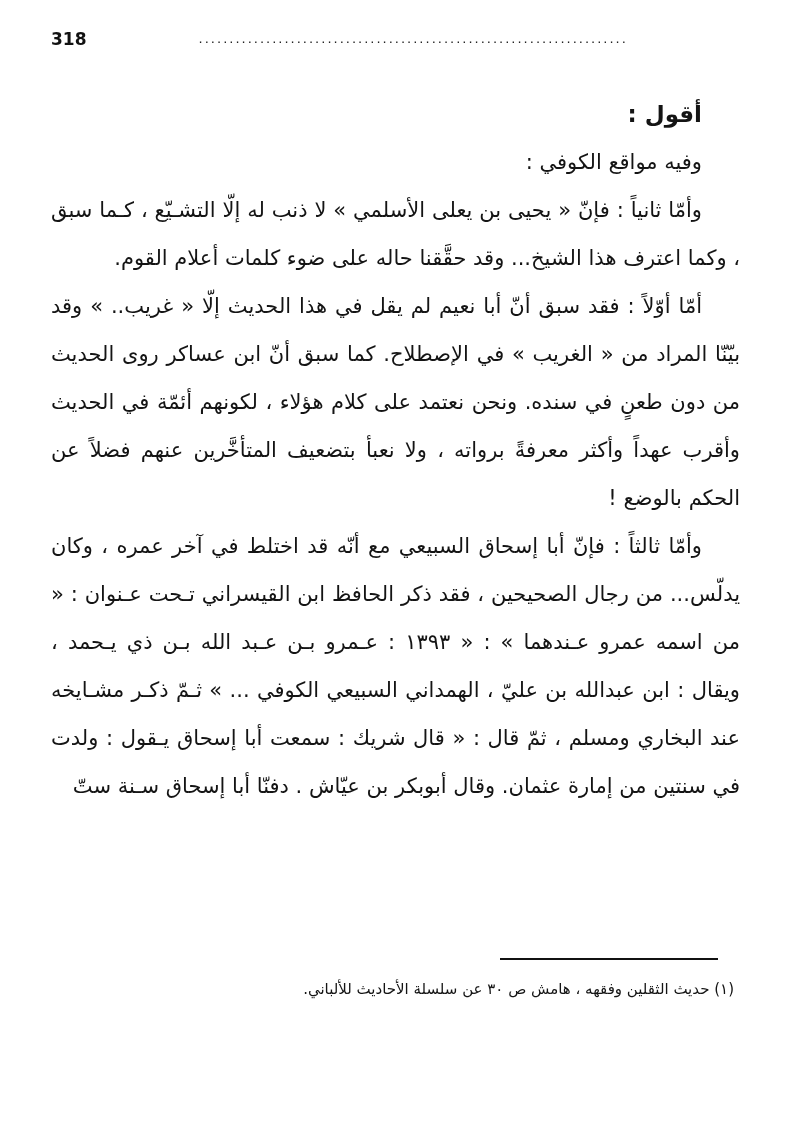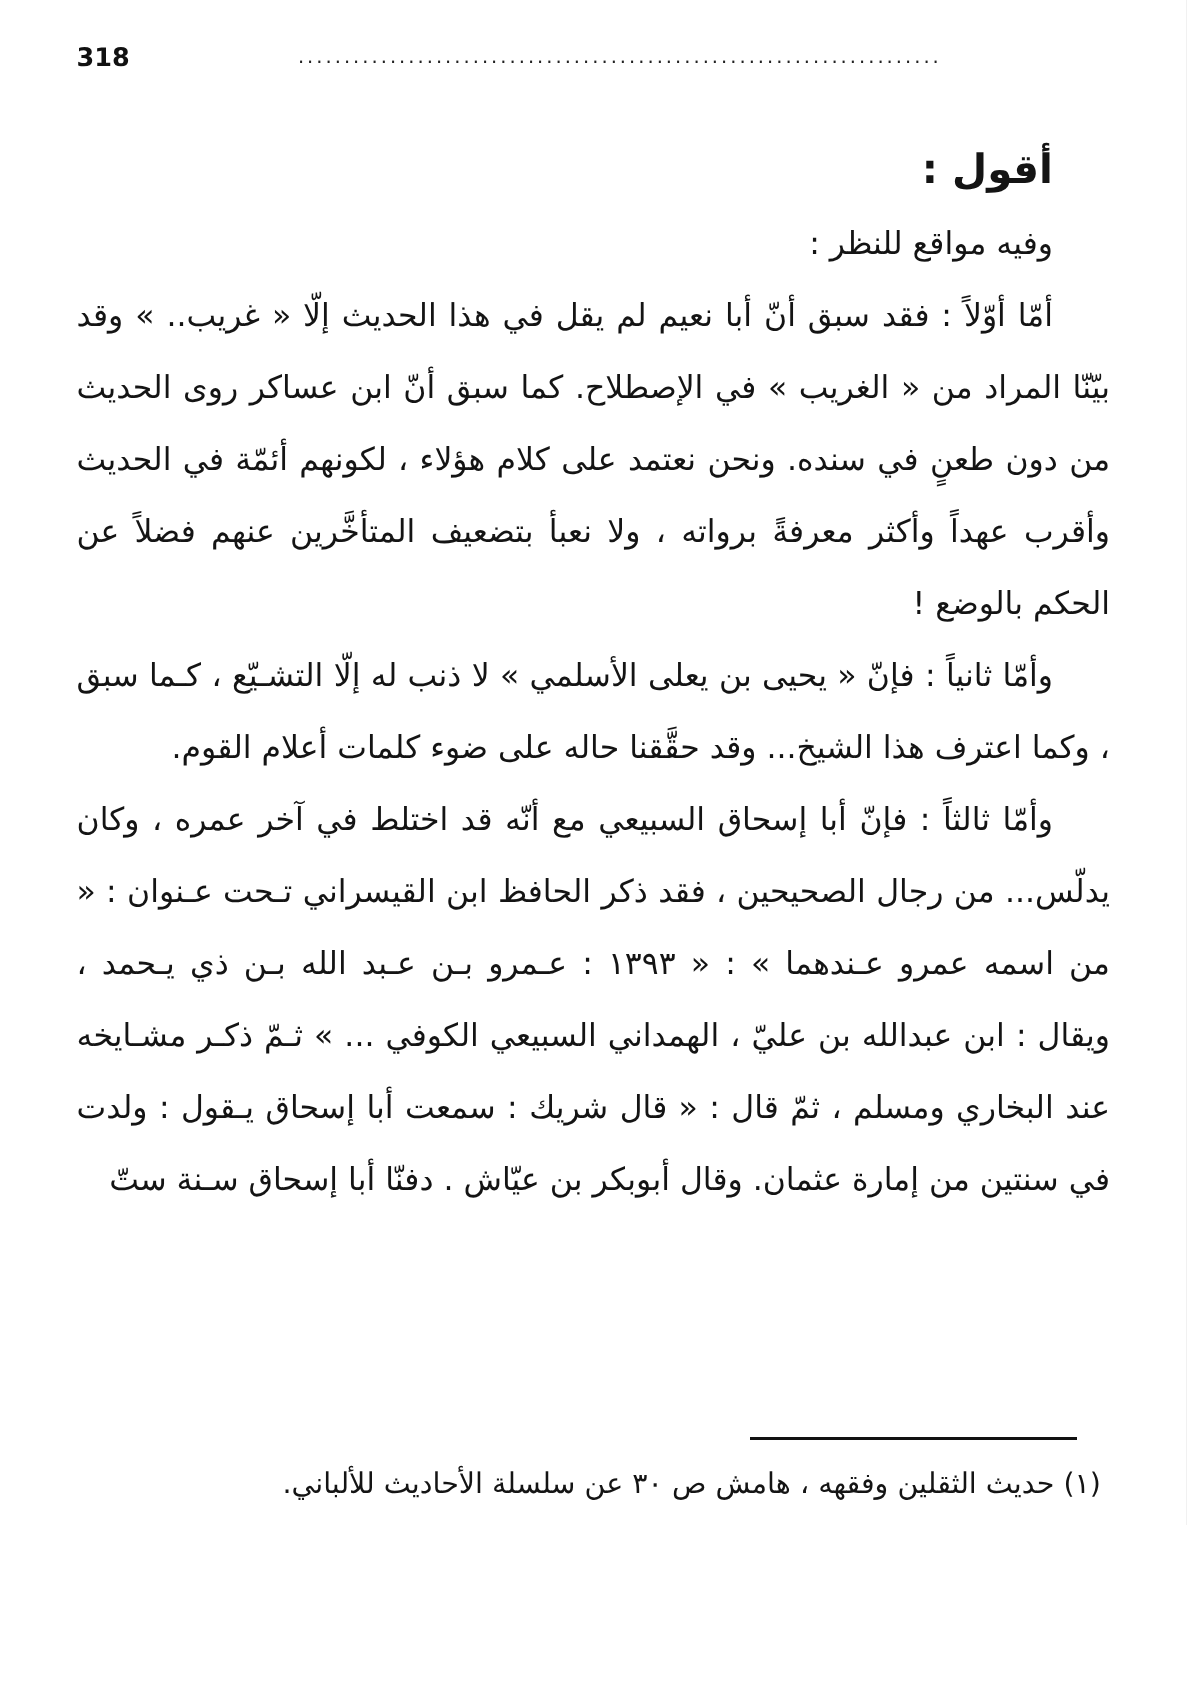--- a/index.html
+++ b/index.html
@@ -54,21 +54,21 @@
     line-height: 48px;
   }
   .body-text p { margin: 0; }
   p.opening { text-indent: 0; }
   sup.fn-ref {
     font-size: 13px;
     line-height: 0;
     vertical-align: super;
   }
   h2.section {
-    font-size: 27px;
+    font-size: 23px;
     font-weight: bold;
     line-height: 48px;
     margin: 38px 0 0 0;
     text-indent: 38px;
   }
   p.para { text-indent: 38px; }
 
   
   .footnote-block {
     position: absolute;
@@ -79,46 +79,46 @@
   }
   .footnote-sep {
     width: 218px;
     border-top: 2.5px solid #111;
     margin-left: auto;   
     margin-right: 22px;
     height: 0;
   }
   .footnote {
     margin: 16px 6px 0 0;
-    font-size: 19px;
+    font-size: 15px;
     line-height: 27px;
     text-align: right;
     color: #141414;
   }
 </style>
 </head>
 <body>
 
 <div class="page">
 
   <div class="header">
     <span class="leader">......................................................................</span>
     <span class="page-num">318</span>
   </div>
 
   <div class="body-text">
 
 
     <h2 class="section">أقول :</h2>
 
-    <p class="para">وفيه مواقع للنظر :</p>
+    <p class="para">وفيه مواقع الكوفي :</p>
+
+    <p class="para">وأمّا ثانياً : فإنّ « يحيى بن يعلى الأسلمي » لا ذنب له إلّا التشـيّع ، كـما سبق ، وكما اعترف هذا الشيخ... وقد حقَّقنا حاله على ضوء كلمات أعلام القوم.</p>
 
     <p class="para">أمّا أوّلاً : فقد سبق أنّ أبا نعيم لم يقل في هذا الحديث إلّا « غريب.. » وقد بيّنّا المراد من « الغريب » في الإصطلاح. كما سبق أنّ ابن عساكر روى الحديث من دون طعنٍ في سنده. ونحن نعتمد على كلام هؤلاء ، لكونهم أئمّة في الحديث وأقرب عهداً وأكثر معرفةً برواته ، ولا نعبأ بتضعيف المتأخَّرين عنهم فضلاً عن الحكم بالوضع !</p>
-
-    <p class="para">وأمّا ثانياً : فإنّ « يحيى بن يعلى الأسلمي » لا ذنب له إلّا التشـيّع ، كـما سبق ، وكما اعترف هذا الشيخ... وقد حقَّقنا حاله على ضوء كلمات أعلام القوم.</p>
 
     <p class="para">وأمّا ثالثاً : فإنّ أبا إسحاق السبيعي مع أنّه قد اختلط في آخر عمره ، وكان يدلّس... من رجال الصحيحين ، فقد ذكر الحافظ ابن القيسراني تـحت عـنوان : « من اسمه عمرو عـندهما » : « ١٣٩٣ : عـمرو بـن عـبد الله بـن ذي يـحمد ، ويقال : ابن عبدالله بن عليّ ، الهمداني السبيعي الكوفي ... » ثـمّ ذكـر مشـايخه عند البخاري ومسلم ، ثمّ قال : « قال شريك : سمعت أبا إسحاق يـقول : ولدت في سنتين من إمارة عثمان. وقال أبوبكر بن عيّاش . دفنّا أبا إسحاق سـنة ستّ</p>
 
   </div>
 
   <div class="footnote-block">
     <div class="footnote-sep"></div>
     <p class="footnote"><span>(١)</span> <span>حديث الثقلين وفقهه ، هامش ص ٣٠ عن سلسلة الأحاديث للألباني.</span></p>
   </div>
 

